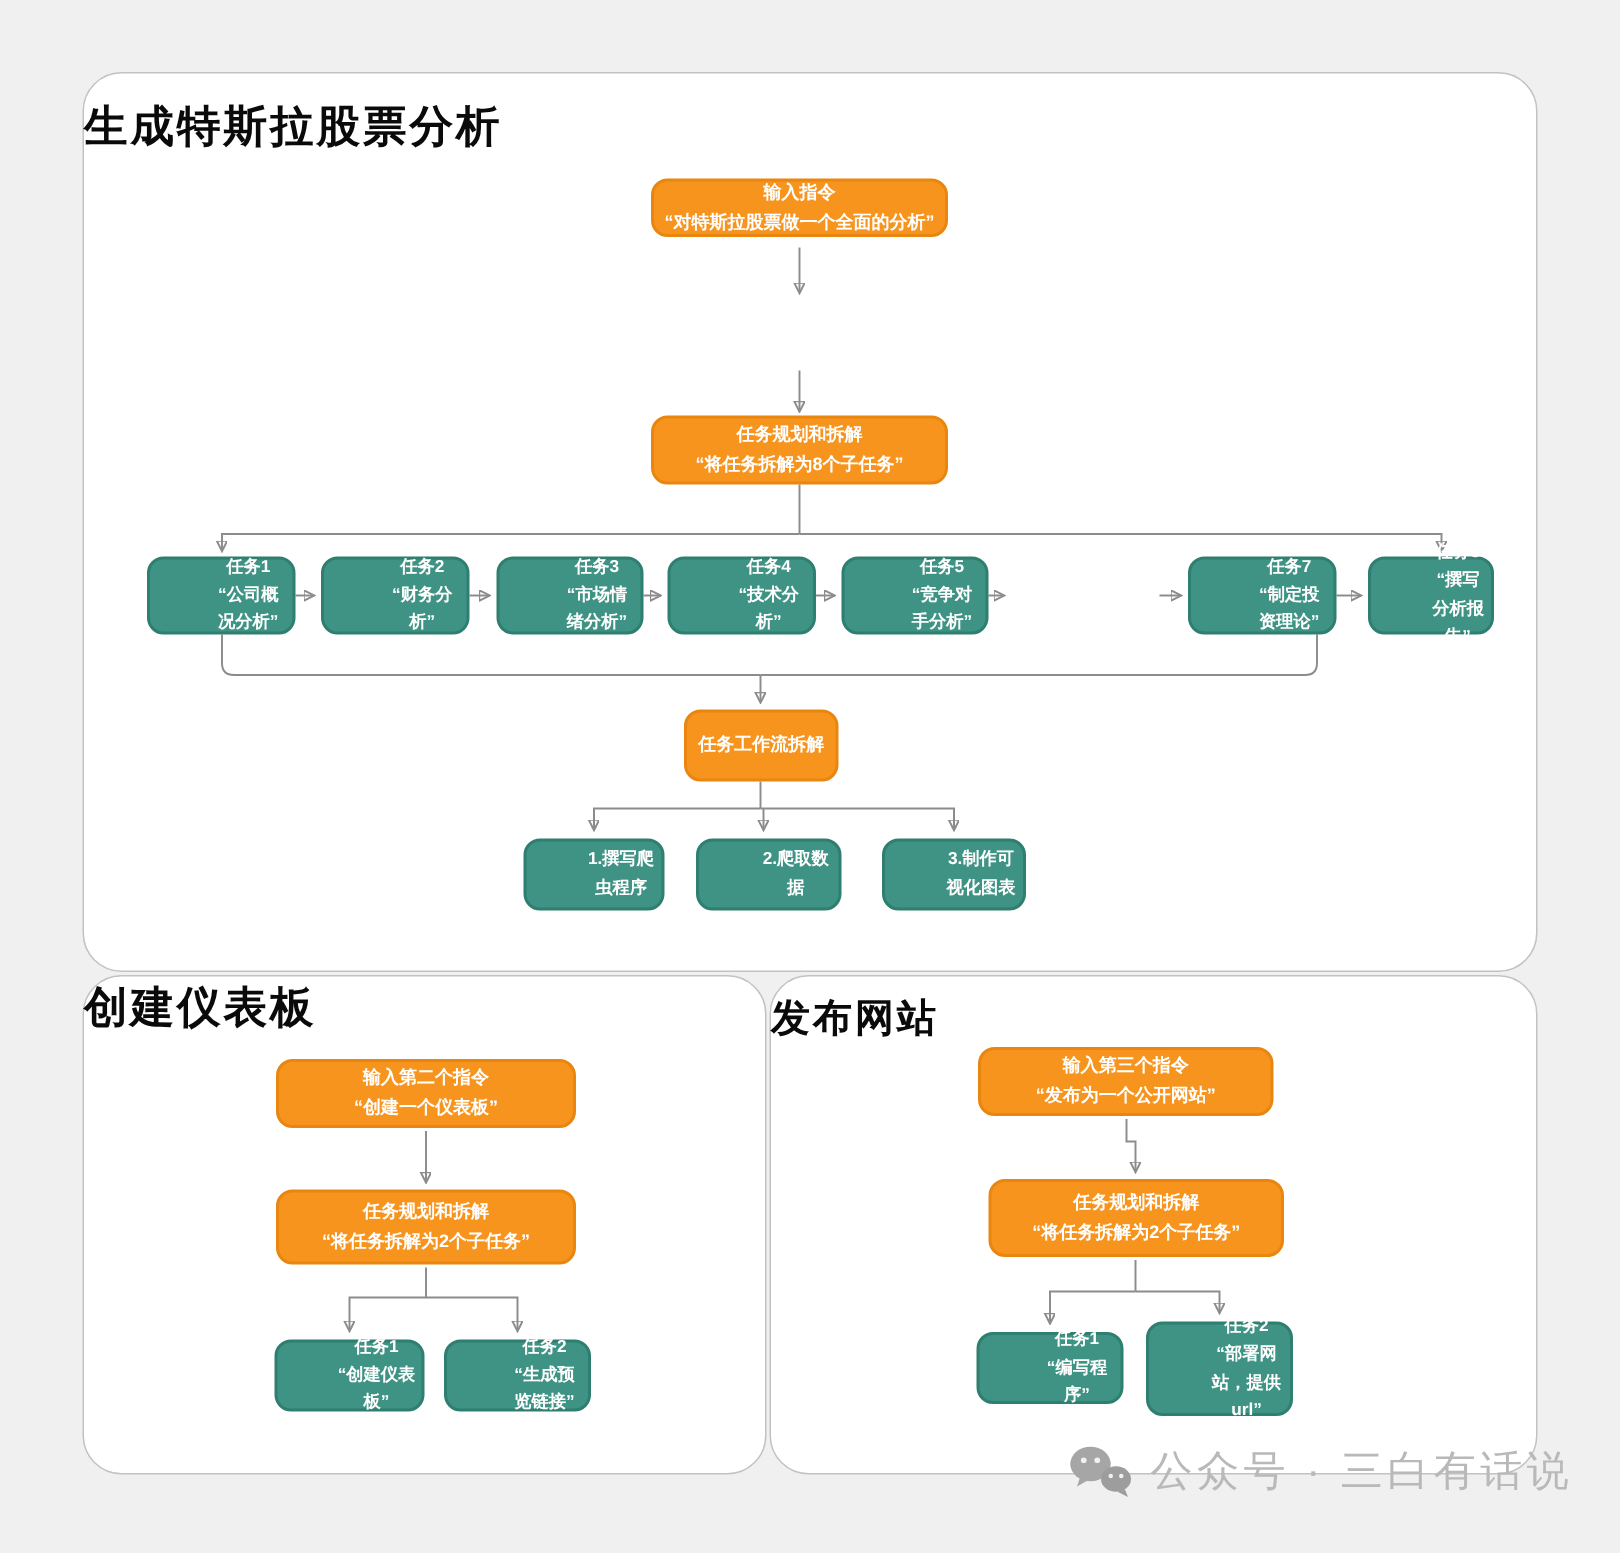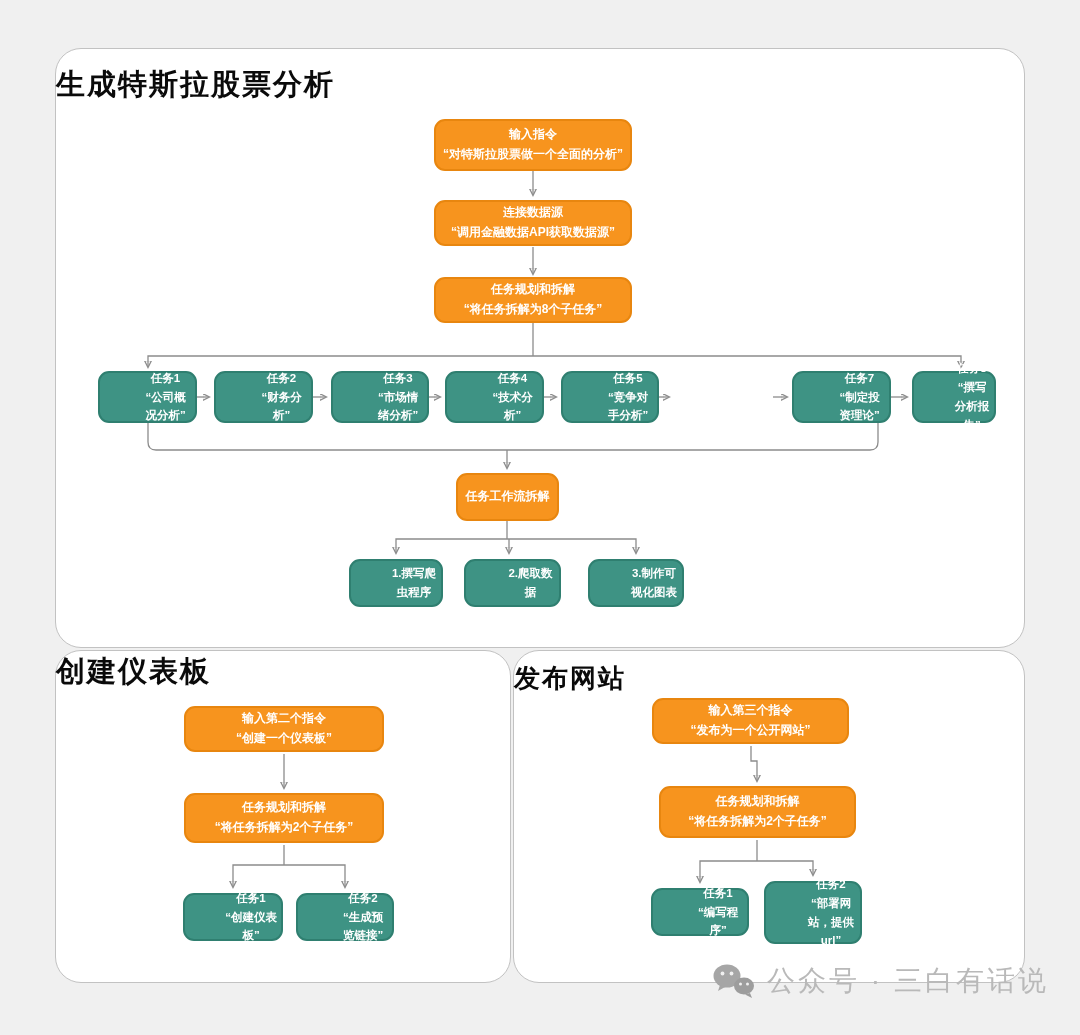--- a/index.html
+++ b/index.html
@@ -63,29 +63,25 @@
     <path d="M835,348 H851" marker-end="url(#arrA)"></path>
     <path d="M92,374 V393 Q92,401 100,401 H451"></path>
     <path d="M822,374 V393 Q822,401 814,401 H451"></path>
     <path d="M451,401 V419" marker-end="url(#arrA)"></path>
     <path d="M451,472 V490"></path>
     <path d="M451,490 H340 V504" marker-end="url(#arrA)"></path>
     <path d="M451,490 H580 V504" marker-end="url(#arrA)"></path>
     <path d="M453,490 V504" marker-end="url(#arrA)"></path>
   </svg>
 
-  <div class="node orange fs12" style="left:378px; top:70px; width:198px; height:52px;">
+  <div class="node orange fs12" style="left:378px; top:70px; width:198px; height:39px;">
     <span>输入指令</span>
     <span>“对特斯拉股票做一个全面的分析”</span>
   </div>
 
-  <div class="node orange fs12" style="left:378px; top:151px; width:198px; height:46px;">
-    <span>连接数据源</span>
-    <span>“调用金融数据API获取数据源”</span>
-  </div>
 
   <div class="node orange fs12" style="left:378px; top:228px; width:198px; height:46px;">
     <span>任务规划和拆解</span>
     <span>“将任务拆解为8个子任务”</span>
   </div>
 
   <div class="node green fs11" style="left:42px; top:322px; width:99px; height:52px;">
     <span>任务1</span>
     <span>“公司概况分析”</span>
   </div>

